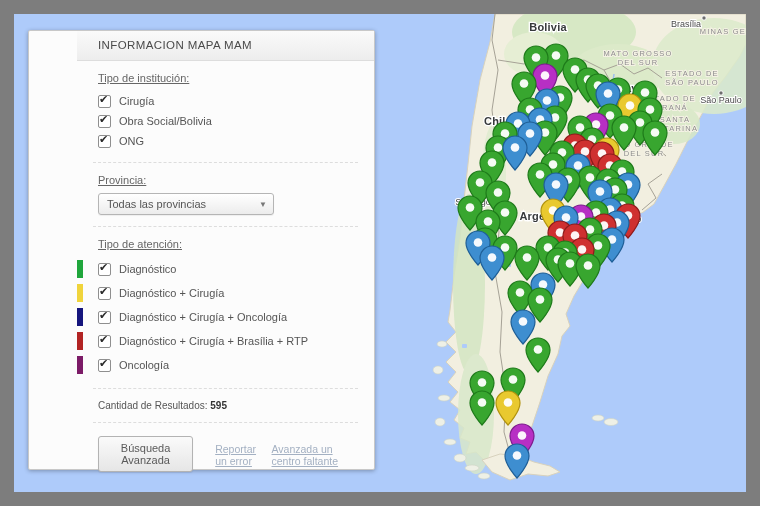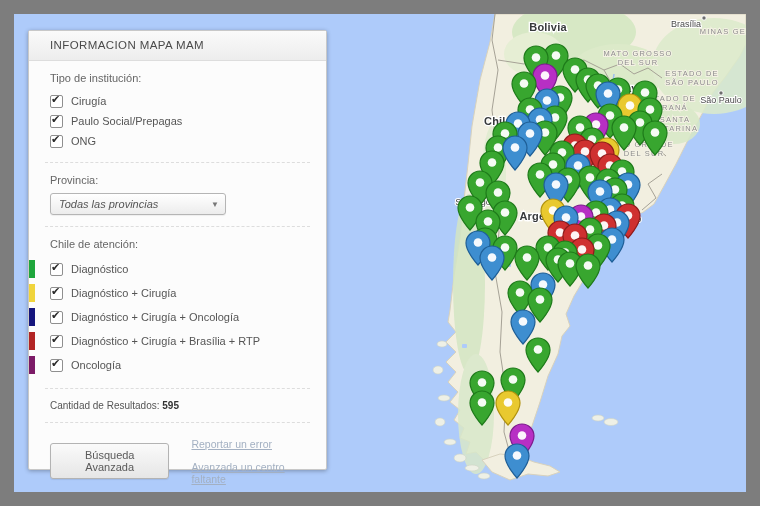--- a/index.html
+++ b/index.html
@@ -13,45 +13,45 @@
   .lbl-country{font:bold 11px "Liberation Sans",sans-serif;fill:#37393b;stroke:#ffffff;
                stroke-width:2.5px;paint-order:stroke;letter-spacing:.2px;}
   .lbl-region{font:7.5px "Liberation Sans",sans-serif;fill:#8d8d8d;stroke:#f4f1e4;
               stroke-width:2px;paint-order:stroke;letter-spacing:1.2px;}
   .lbl-city{font:9px "Liberation Sans",sans-serif;fill:#4a4a4a;stroke:#ffffff;
             stroke-width:2px;paint-order:stroke;}
   .city-dot{fill:#6d6d6d;stroke:#fff;stroke-width:1px;}
 
   
   .panel{position:absolute;left:14px;top:16px;width:297px;height:438px;background:#fcfcfc;
-         border:1px solid #c8c8c8;border-radius:2px;box-shadow:0 1px 4px rgba(0,0,0,.3);}
+         border:1px solid #c8c8c8;border-radius:2px;box-shadow:0 1px 4px rgba(0,0,0,.3);padding-left:48px;}
   .panel-header{height:29px;line-height:29px;padding-left:21px;background:linear-gradient(#fafafa,#ededed);
                 border-bottom:1px solid #ddd;color:#4a4a4a;font-size:11.5px;letter-spacing:.4px;}
   .panel-body{padding:11px 16px 0 21px;}
-  .section-label{font-size:11px;color:#666;margin-bottom:7px;}
+  .section-label{font-size:11px;color:#666;margin-bottom:7px;text-decoration:underline;}
   .chk-row{display:flex;align-items:center;height:20px;position:relative;}
   .chk-row.tall{height:24px;}
   .chk-box{width:11px;height:11px;border:1px solid #8f8f8f;border-radius:2px;background:#fff;
            margin-right:8px;position:relative;flex:0 0 auto;}
   .chk-box .tick{position:absolute;left:0px;top:-3px;font-size:11px;color:#2b2b2b;}
   .chk-label{font-size:11px;color:#555;}
   .color-bar{position:absolute;left:-21px;top:3px;width:6px;height:18px;}
   .dashed{border:0;border-top:1px dashed #ddd;margin:11px 0 11px -5px;}
   .dropdown{width:160px;height:20px;border:1px solid #b5b5b5;border-radius:3px;
             background:linear-gradient(#ffffff,#ececec);display:flex;align-items:center;
             padding:0 6px 0 8px;font-size:11px;color:#555;justify-content:space-between;
-            box-shadow:0 1px 1px rgba(0,0,0,.06);font-style:italic;}
+            box-shadow:0 1px 1px rgba(0,0,0,.06);}
   .dropdown .caret{color:#777;font-size:8px;}
   .results{font-size:10px;color:#555;}
   .results b{color:#333;}
   .footer{display:flex;align-items:center;margin-top:13px;}
   .adv-btn{font-family:"Liberation Sans",sans-serif;font-size:11px;color:#5a5a5a;
            padding:5px 13px;border:1px solid #b3b3b3;border-radius:3px;
            background:linear-gradient(#fafafa,#e6e6e6);box-shadow:0 1px 1px rgba(0,0,0,.08);cursor:pointer;}
-  .links{margin-left:22px;display:flex;flex-direction:column;gap:11px;padding-top:2px;}
+  .links{margin-left:22px;display:flex;flex-direction:row;gap:3px;padding-top:2px;}
   .links a{font-size:10.5px;color:#a3b0c2;text-decoration:underline;cursor:pointer;}
 </style>
 </head>
 <body>
 
 <div class="frame">
   <div class="viewport">
 
     <svg id="map-svg" width="732" height="478" viewBox="0 0 732 478">
 
@@ -508,41 +508,41 @@
             <div class="chk-row">
               <span class="chk-box">
                 <span class="tick">✔</span>
               </span>
               <span class="chk-label">Cirugía</span>
             </div>
             <div class="chk-row">
               <span class="chk-box">
                 <span class="tick">✔</span>
               </span>
-              <span class="chk-label">Paulo Social/Prepagas</span>
+              <span class="chk-label">Obra Social/Bolivia</span>
             </div>
             <div class="chk-row">
               <span class="chk-box">
                 <span class="tick">✔</span>
               </span>
               <span class="chk-label">ONG</span>
             </div>
           </div>
 
         <hr class="dashed">
 
         <div class="section-label">Provincia:</div>
         <div class="dropdown">
           <span>Todas las provincias</span>
           <span class="caret">▼</span>
         </div>
 
         <hr class="dashed">
 
-        <div class="section-label">Chile de atención:</div>
+        <div class="section-label">Tipo de atención:</div>
         <div id="attention-options">
             <div class="chk-row tall">
               <span class="color-bar" style="background: rgb(31, 166, 60);"></span>
               <span class="chk-box">
                 <span class="tick">✔</span>
               </span>
               <span class="chk-label">Diagnóstico</span>
             </div>
             <div class="chk-row tall">
               <span class="color-bar" style="background: rgb(240, 212, 60);"></span>

